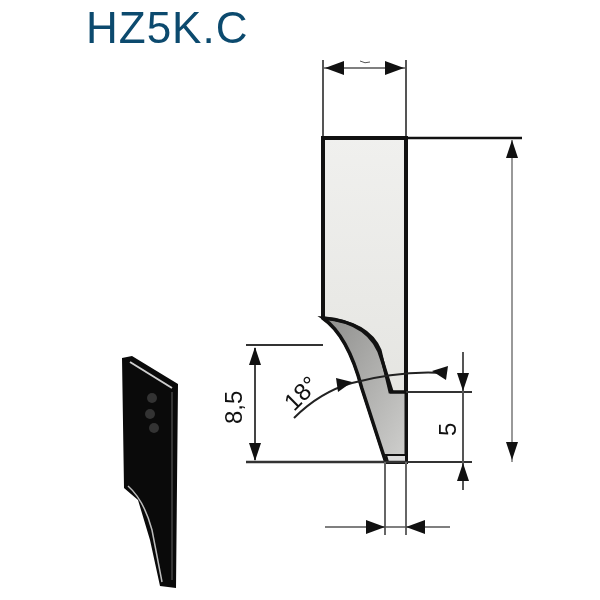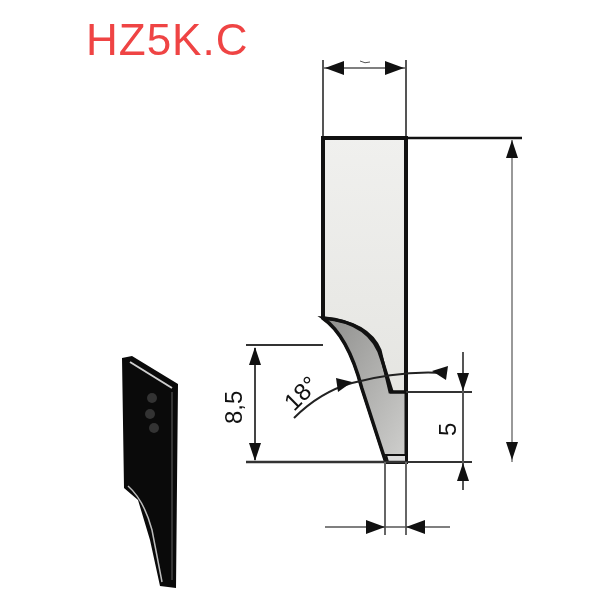--- a/index.html
+++ b/index.html
@@ -1,22 +1,21 @@
 <!DOCTYPE html>
 <html><head>
   <meta charset="utf-8">
   <style>
     html, body { margin: 0; padding: 0; background: #ffffff; }
     body { width: 600px; height: 600px; position: relative; overflow: hidden; }
     .title {
       position: absolute; left: 86px; top: 2px;
       font-family: "Liberation Sans", sans-serif;
-      font-size: 44px; color: #ef4444; letter-spacing: 1px;
+      font-size: 44px; color: #0c4a6e; letter-spacing: 1px;
       line-height: 52px;
-      margin-top: 12px;
     }
     svg.drawing { position: absolute; left: 0; top: 0; }
     .dimtext { font-family: "Liberation Sans", sans-serif; font-size: 24px; fill: #111; }
   </style>
 </head>
 <body>
 
 <div class="title">HZ5K.C</div>
 
 <svg class="drawing" width="600" height="600" viewBox="0 0 600 600" xmlns="http://www.w3.org/2000/svg">

